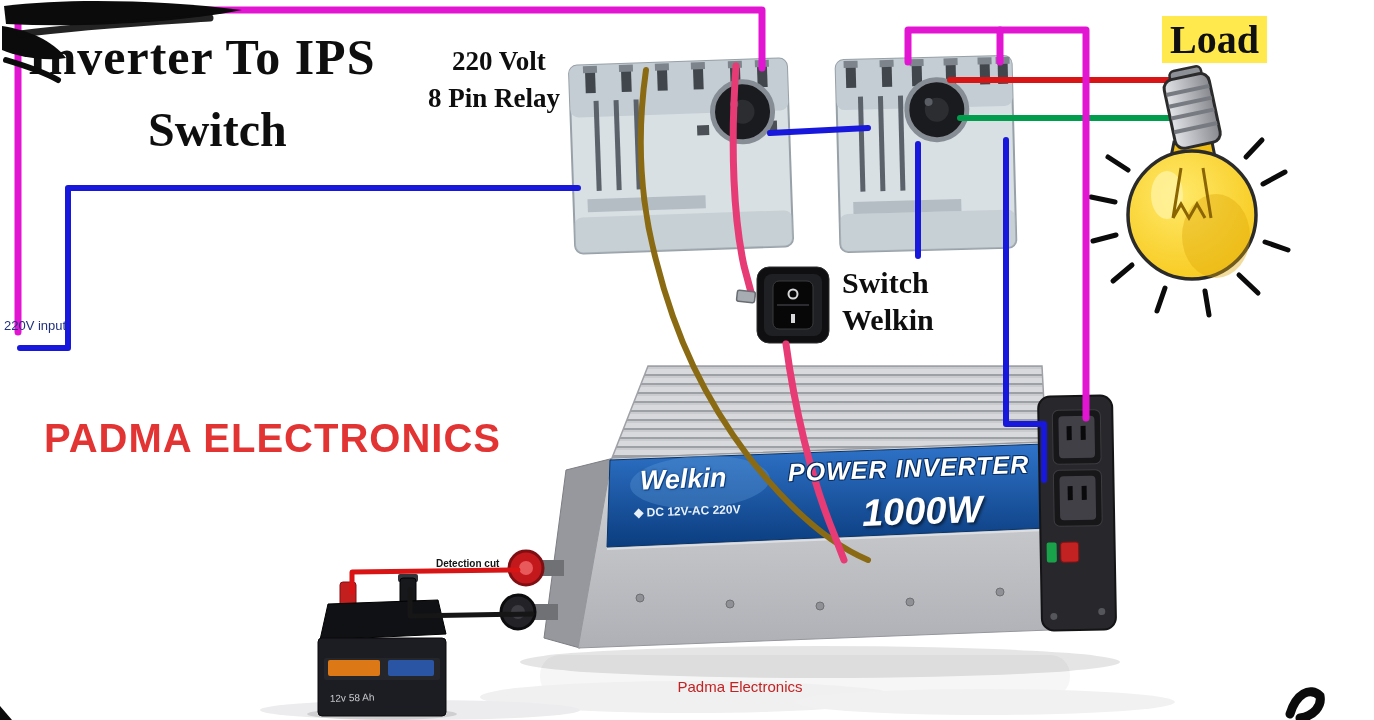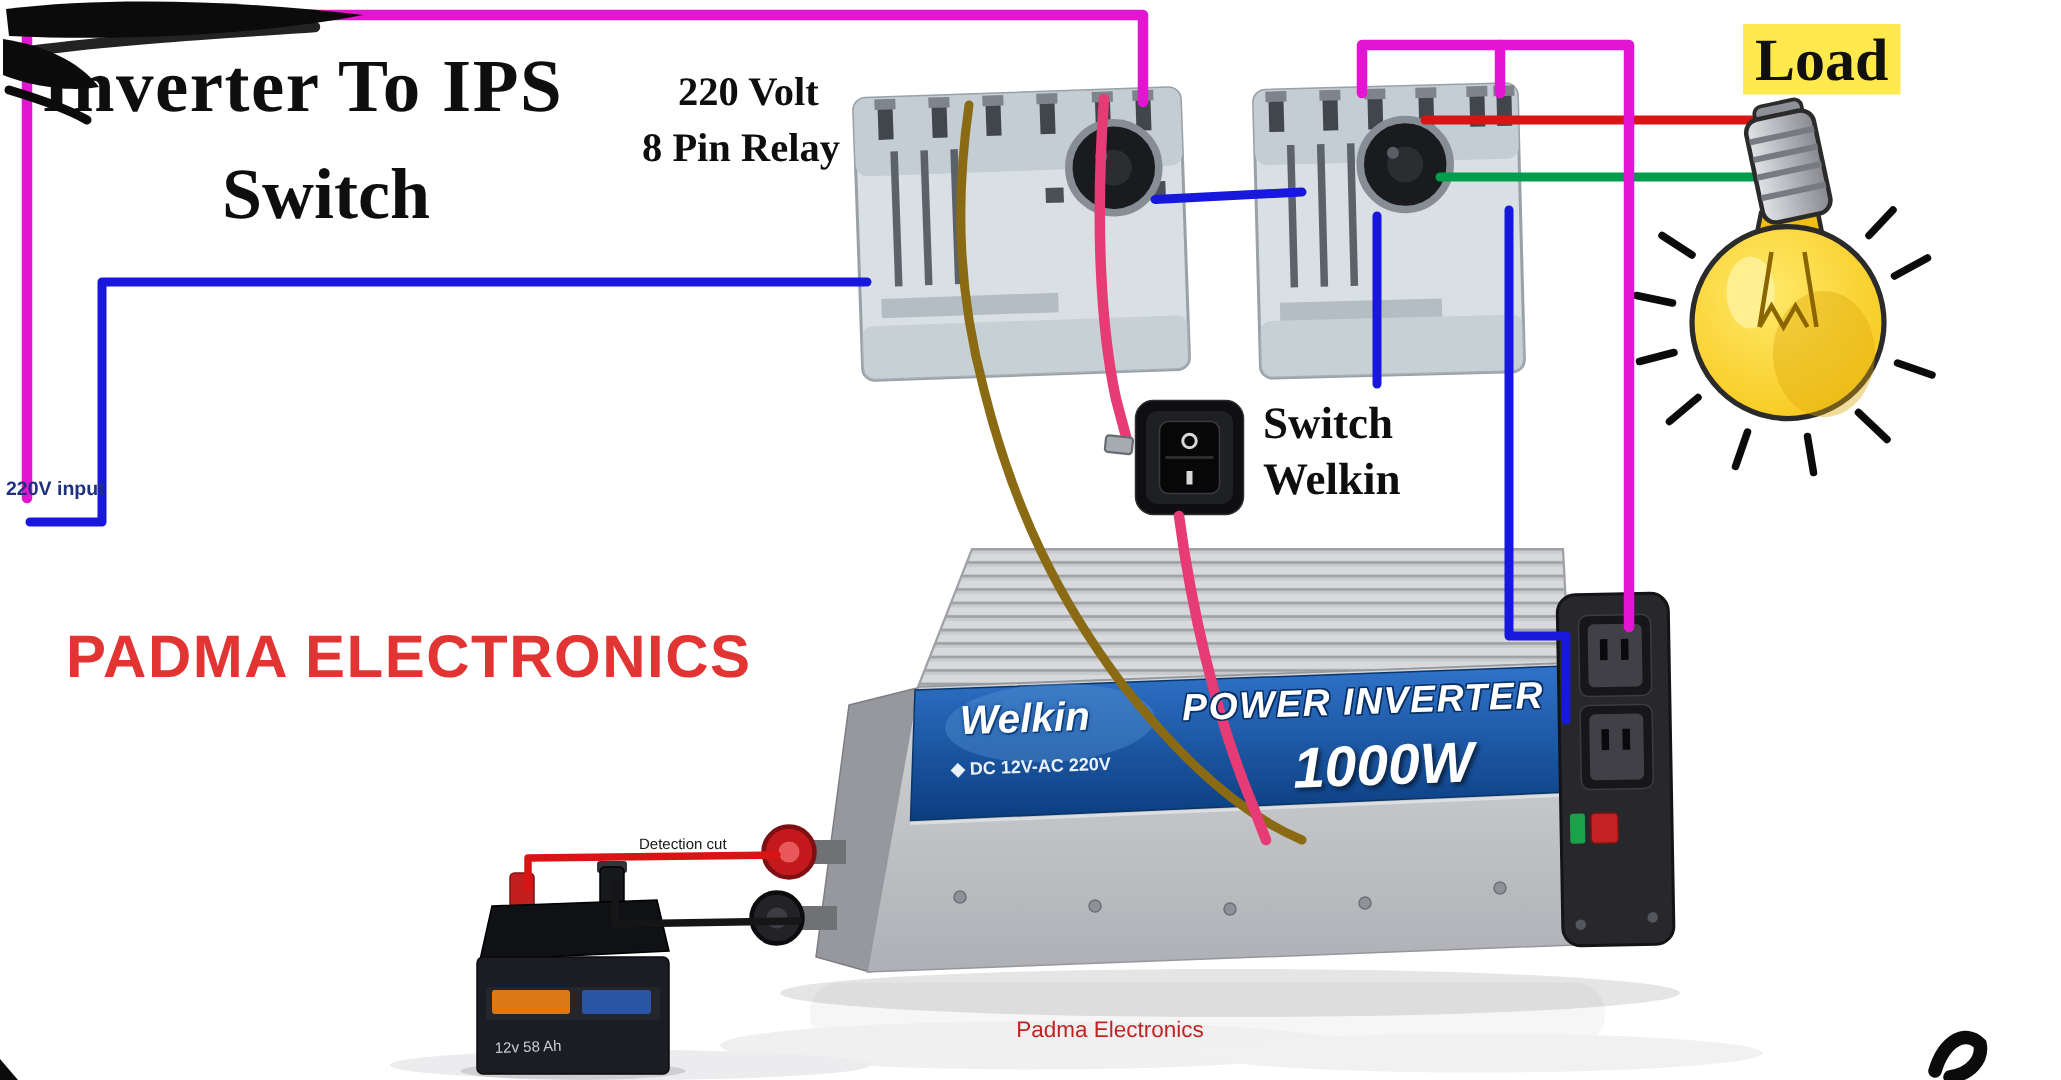--- a/index.html
+++ b/index.html
@@ -13,23 +13,23 @@
   .overlay{z-index:3;pointer-events:none}
 
   .serif{font-family:"Liberation Serif",serif;font-weight:bold;color:#0e0e0e}
   .t-title1{left:28px;top:28px;font-size:50px;letter-spacing:1px}
   .t-title2{left:148px;top:102px;font-size:48px}
   .t-relay1{left:452px;top:46px;font-size:27px}
   .t-relay2{left:428px;top:83px;font-size:27px}
   .t-load{left:1162px;top:16px;font-size:40px;background:var(--loadYellow);padding:0 8px;color:#101010}
   .t-power1{left:842px;top:266px;font-size:30px}
   .t-power2{left:842px;top:303px;font-size:30px}
-  .t-input{left:4px;top:318px;font-size:13px;font-weight:bold;color:#20307e}
+  .t-input{left:4px;top:318px;font-size:13px;font-weight:normal;color:#20307e}
   .t-watermark{left:44px;top:416px;font-size:40px;font-weight:600;letter-spacing:1px;color:var(--watermarkRed)}
-  .t-note{left:426px;top:558px;font-size:10px;font-weight:normal;color:#151515}
+  .t-note{left:436px;top:558px;font-size:10px;font-weight:bold;color:#151515}
   .t-footer{left:740px;top:678px;transform:translateX(-50%);font-size:15px;color:var(--footerRed)}
 
   .inv-text{font-style:italic;font-weight:bold;color:#ffffff;transform:rotate(-2deg)}
   .t-brand{left:640px;top:464px;font-size:27px;text-shadow:1px 1px 0 #0a3c7c,0 0 3px #0a3c7c}
   .t-spec{left:634px;top:504px;font-size:12px;font-weight:bold;font-style:normal;color:#e9f1fb;transform:rotate(-2deg)}
   .t-product{left:788px;top:454px;font-size:25px;letter-spacing:1px;
              text-shadow:1px 1px 0 #0a2f63,-1px 1px 0 #0a2f63,1px -1px 0 #0a2f63,-1px -1px 0 #0a2f63}
   .t-watt{left:862px;top:490px;font-size:38px;text-shadow:2px 2px 3px rgba(0,0,0,.55)}
 
   .wire{fill:none;stroke-linecap:round;stroke-linejoin:round}

